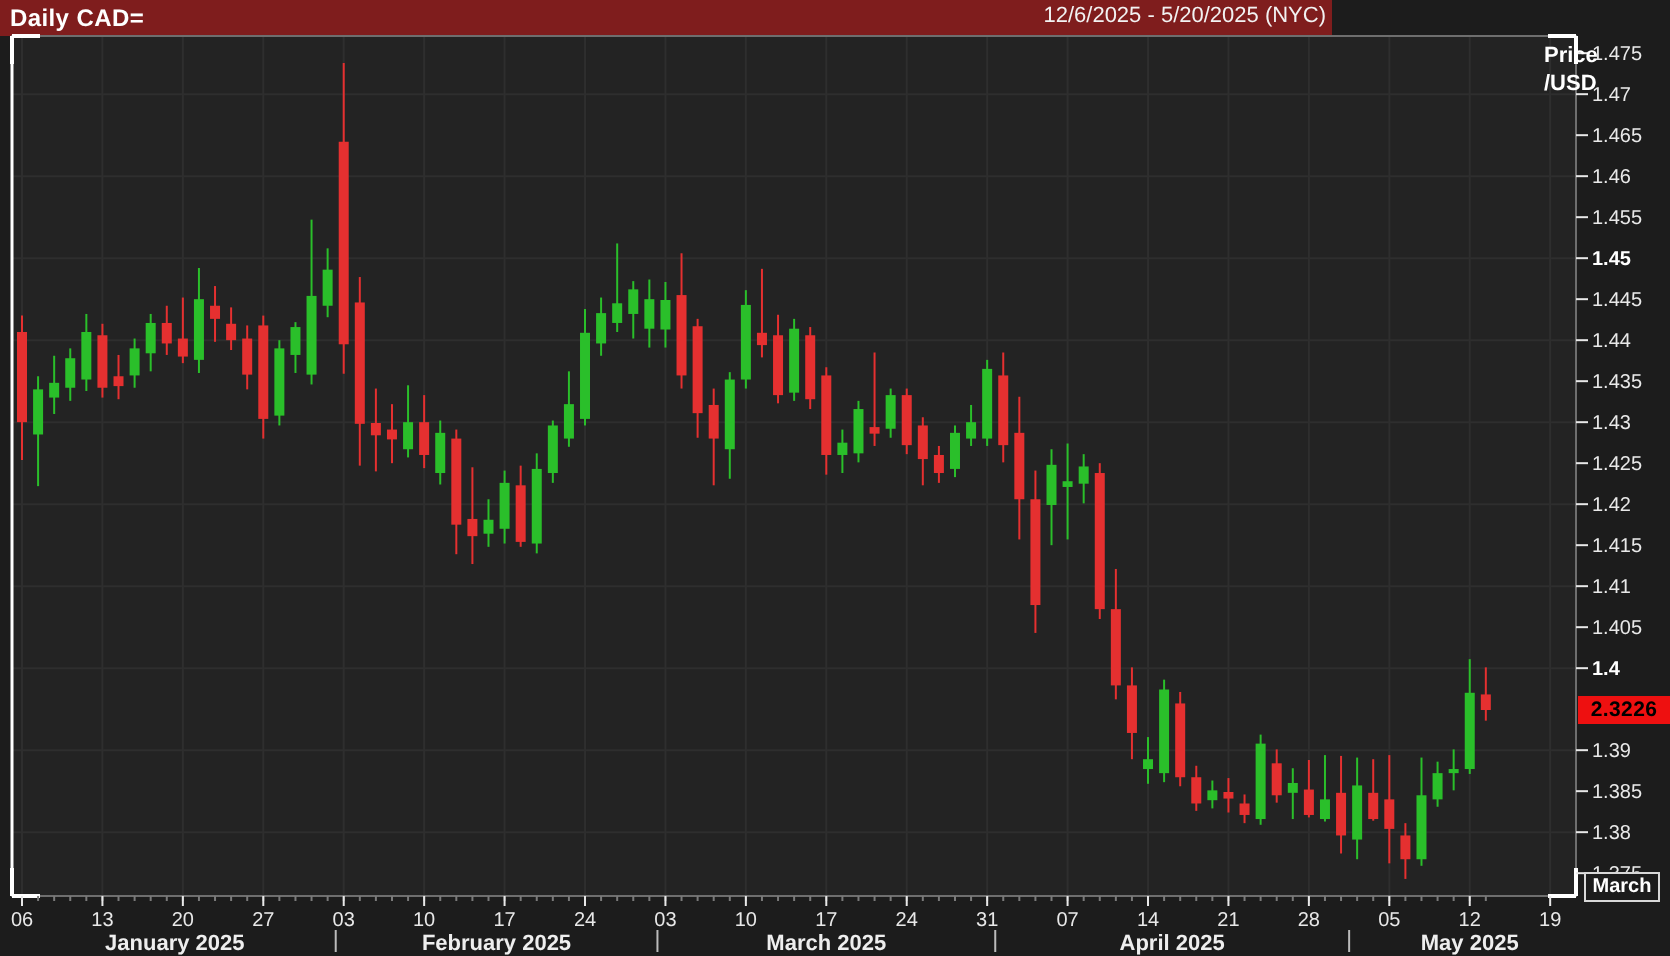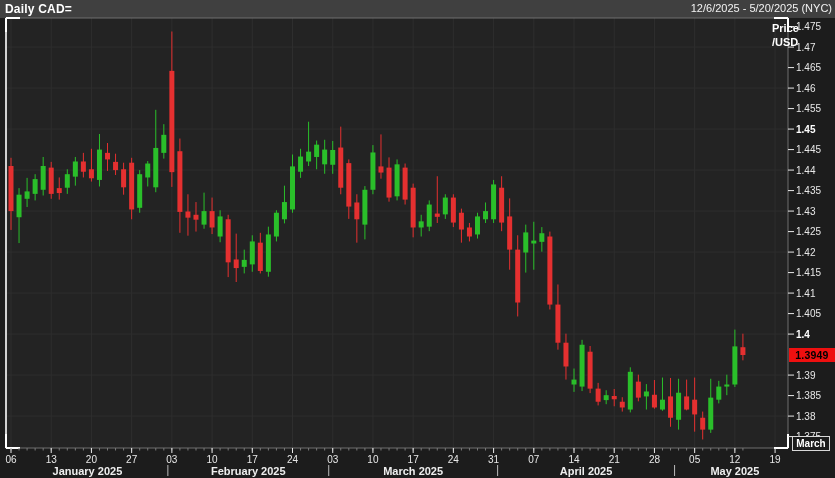--- a/index.html
+++ b/index.html
@@ -2,21 +2,21 @@
 <html><head>
 <meta charset="utf-8">
 <style>
   html,body{margin:0;padding:0;background:#101010;}
   .screen{
     position:relative;width:835px;height:478px;overflow:hidden;
     background:#1c1c1c;
     font-family:"Liberation Sans","DejaVu Sans",sans-serif;
     -webkit-font-smoothing:antialiased;
   }
-  .titlebar{position:absolute;left:0;top:0;width:835px;height:18px;background:#404040;}
+  .titlebar{position:absolute;left:0;top:0;width:666px;height:18px;background:#7f1d1d;}
   .chart-title{
     position:absolute;left:5px;top:2px;font-size:12px;font-weight:bold;color:#ffffff;
     letter-spacing:0.2px;white-space:nowrap;
   }
   .date-range{
     position:absolute;right:3px;top:2px;font-size:11px;color:#f2f2f2;white-space:nowrap;
   }
   .axis-title{
     position:absolute;right:3px;top:21px;width:60px;text-align:left;
     font-size:11px;font-weight:bold;color:#ffffff;line-height:14px;
@@ -450,15 +450,15 @@
       <line x1="328.71999999999997" y1="465" x2="328.71999999999997" y2="476" stroke="#bbbbbb" stroke-width="1"></line>
       <line x1="497.62299999999993" y1="465" x2="497.62299999999993" y2="476" stroke="#bbbbbb" stroke-width="1"></line>
       <line x1="674.569" y1="465" x2="674.569" y2="476" stroke="#bbbbbb" stroke-width="1"></line>
     </svg>
 
   <div class="axis-title">
     <div>Price</div>
     <div>/USD</div>
   </div>
 
-  <div class="price-box">1.3949</div>
+  <div class="price-box">2.3226</div>
   <div class="auto-box">March</div>
 </div>
 
 </body></html>

